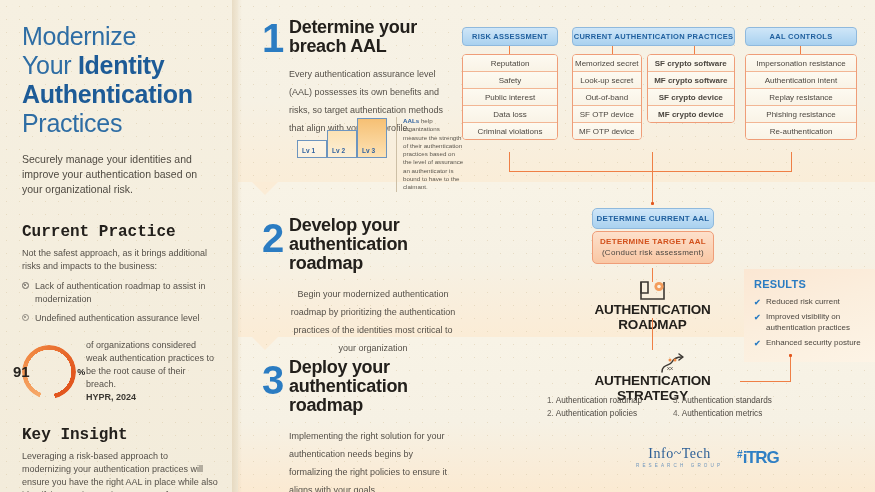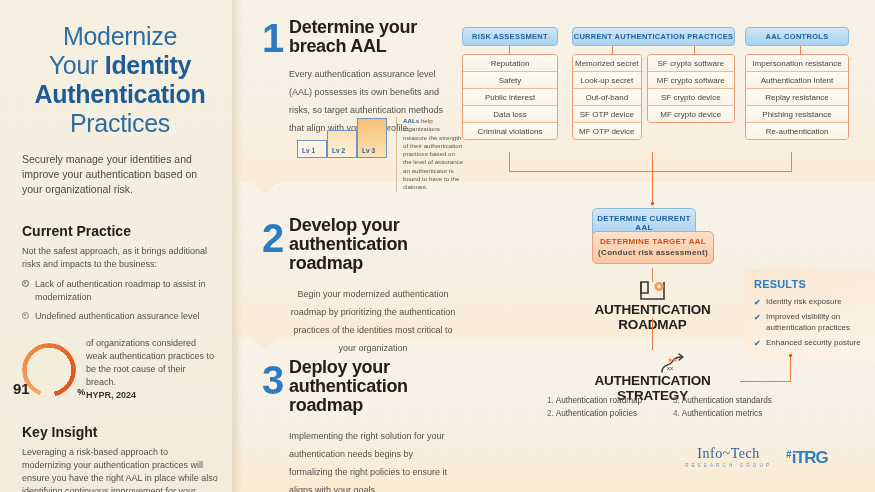--- a/index.html
+++ b/index.html
@@ -21,41 +21,41 @@
     background-image:radial-gradient(#d9c9a8 0.7px, transparent 0.8px);
     background-size:13px 13px;opacity:.55;}
 
   
   .sidebar{position:absolute;left:0;top:0;width:238px;height:492px;
            background:linear-gradient(180deg,#f6f0e1 0%,#f3ecdb 100%);}
   .sidebar-edge{position:absolute;left:232px;top:0;width:10px;height:492px;
     background:linear-gradient(90deg,rgba(205,180,140,.33),rgba(205,180,140,0));}
   .sidebar-inner{position:relative;padding:22px 20px 0 22px;}
 
-  .title{font-size:25px;line-height:29px;color:#2e6da4;font-weight:400;letter-spacing:-.3px;text-align:center;}
+  .title{font-size:25px;line-height:29px;color:#2e6da4;font-weight:400;letter-spacing:-.3px;}
   .title b{font-weight:700;color:#1d5b97;}
   .subtitle{margin-top:14px;font-size:10.5px;line-height:15px;color:#4f4a42;}
 
-  .sec-head{font-size:14px;font-weight:700;color:#23201c;margin-top:0;}
+  .sec-head{font-size:16px;font-weight:700;color:#23201c;margin-top:0;font-family:Liberation Mono, monospace;}
   .body-txt{font-size:9px;line-height:13px;color:#555049;}
   .bullets{margin:7px 0 0 0;padding:0;list-style:none;}
   .bullets li{position:relative;padding-left:13px;font-size:9px;line-height:13px;
               color:#555049;margin-bottom:6px;}
   .b-ico{position:absolute;left:0;top:2px;width:7px;height:7px;border-radius:50%;
          border:1.6px solid #8d887f;box-sizing:border-box;}
   .b-ico:after{content:"";position:absolute;left:1.3px;top:1.3px;width:1.8px;height:1.8px;
                border-radius:50%;background:#8d887f;}
 
   .stat-row{display:flex;align-items:center;gap:10px;margin-top:4px;}
   .donut{position:relative;width:54px;height:54px;flex:none;}
   .donut .ring{position:absolute;inset:0;border-radius:50%;
     background:conic-gradient(from 200deg,#f6a96a 0deg,#f0853f 120deg,#e2571f 250deg,#e2571f 327deg,rgba(0,0,0,0) 327deg);
     -webkit-mask:radial-gradient(circle, transparent 58%, #000 58.5%);
             mask:radial-gradient(circle, transparent 58%, #000 58.5%);}
-  .donut .val{position:absolute;inset:0;display:flex;align-items:flex-end;justify-content:center;
+  .donut .val{position:absolute;inset:0;display:flex;align-items:center;justify-content:center;
     font-size:15px;font-weight:700;color:#26231f;letter-spacing:-.3px;gap:48px;}
   .donut .val sup{font-size:9px;font-weight:700;vertical-align:baseline;}
   .stat-txt{font-size:9px;line-height:13px;color:#555049;}
   .stat-src{font-weight:700;color:#3b3832;}
 
   
   .step{position:absolute;}
   .step-num{position:absolute;font-size:40px;font-weight:800;color:#2b7cc2;line-height:1;letter-spacing:-1px;}
   .step-title{font-size:18px;font-weight:800;color:#23201c;line-height:19px;letter-spacing:-.3px;}
   .step-body{margin-top:9px;font-size:9px;line-height:18px;color:#555049;}
@@ -84,21 +84,21 @@
   .vline{position:absolute;background:#ef7f45;width:1px;}
   .hline{position:absolute;background:#ef7f45;height:1px;}
   .dot-end{position:absolute;width:3px;height:3px;background:#e2571f;border-radius:1px;}
 
   
   .pill{border-radius:5px;text-align:center;font-size:8px;font-weight:700;letter-spacing:.3px;}
   .pill-blue{border:1px solid #8fb9dd;background:linear-gradient(180deg,#cfe6f8,#a9d1ef);
              color:#1f5f9e;padding:5px 0;}
   .pill-orange{border:1px solid #ef9d78;background:linear-gradient(180deg,#fde0cb,#f9c7a4);
                color:#d2511c;padding:5px 0 6px;}
-  .pill-orange small{display:block;font-weight:700;font-size:8px;color:#4c4740;margin-top:2px;}
+  .pill-orange small{display:block;font-weight:400;font-size:8px;color:#4c4740;margin-top:2px;}
   .flow-label{font-size:13.5px;font-weight:800;color:#23201c;letter-spacing:-.2px;text-align:center;}
 
   
   .results{position:absolute;width:126px;
     background:linear-gradient(160deg,#fbe7d3 0%,#fbeedd 45%,#fdf4e6 100%);
     box-shadow:0 1px 3px rgba(150,110,60,.18);
     clip-path:polygon(0 0, calc(100% - 16px) 0, 100% 16px, 100% 100%, 0 100%);
     padding:9px 10px 10px;}
   .results h4{margin:0 0 6px;font-size:11px;font-weight:800;color:#2b7cc2;letter-spacing:.2px;}
   .results ul{margin:0;padding:0;list-style:none;}
@@ -222,30 +222,30 @@
       <div class="vline" style="left:122px;top:0;height:8px;"></div>
     </div>
     <div style="display:flex;gap:5px;">
       <div class="col-box" style="width:79px;">
         <div class="cell">Memorized secret</div>
         <div class="cell">Look-up secret</div>
         <div class="cell">Out-of-band</div>
         <div class="cell">SF OTP device</div>
         <div class="cell">MF OTP device</div>
       </div>
-      <div class="col-box" style="width:101px;height:max-content;">
+      <div class="col-box" style="width:101px;height:max-content;font-weight:bold;">
         <div class="cell">SF crypto software</div>
         <div class="cell">MF crypto software</div>
         <div class="cell">SF crypto device</div>
         <div class="cell">MF crypto device</div>
       </div>
     </div>
   </div>
 
-  <div class="grp" style="left:745px;top:27px;width:104px;">
+  <div class="grp" style="left:745px;top:27px;width:112px;">
     <div class="grp-head">AAL CONTROLS</div>
     <div style="position:relative;height:8px;">
       <div class="vline" style="left:55px;top:0;height:8px;"></div>
     </div>
     <div class="col-box">
       <div class="cell">Impersonation resistance</div>
       <div class="cell">Authentication intent</div>
       <div class="cell">Replay resistance</div>
       <div class="cell">Phishing resistance</div>
       <div class="cell">Re-authentication</div>
@@ -262,21 +262,21 @@
     <div class="step-num" style="left:0;top:2px;">2</div>
     <div style="margin-left:27px;">
       <div class="step-title">
         <span>Develop your</span><br>
         <span>authentication roadmap</span>
       </div>
       <div class="step-body" style="width:168px;margin-top:12px;text-align:center;">Begin your modernized authentication roadmap by prioritizing the authentication practices of the identities most critical to your organization</div>
     </div>
   </div>
 
-  <div style="position:absolute;left:592px;top:208px;width:104px;">
+  <div style="position:absolute;left:592px;top:208px;width:122px;">
     <div class="pill pill-blue">DETERMINE CURRENT AAL</div>
   </div>
   <div style="position:absolute;left:592px;top:231px;width:122px;">
     <div class="pill pill-orange">
       <span>DETERMINE TARGET AAL</span>
       <small>(Conduct risk assessment)</small>
     </div>
   </div>
   <div class="vline" style="left:652px;top:268px;height:14px;"></div>
 
@@ -285,21 +285,21 @@
     <path d="M4 3 L11 3 L11 14 L4 14 Z" fill="none" stroke="#3c3833" stroke-width="1.6"></path>
     <circle cx="22" cy="7.5" r="4.6" fill="#f39c5b"></circle>
     <circle cx="22" cy="7.5" r="1.8" fill="#fbf2e3"></circle>
   </svg>
   <div class="flow-label" style="position:absolute;left:560px;top:302px;width:185px;">AUTHENTICATION ROADMAP</div>
   <div class="vline" style="left:652px;top:318px;height:32px;"></div>
 
   <div class="results" style="left:744px;top:269px;">
     <h4>RESULTS</h4>
     <ul>
-      <li><span class="chk">✔</span><span>Identity risk exposure</span></li>
+      <li><span class="chk">✔</span><span>Reduced risk current</span></li>
       <li><span class="chk">✔</span><span>Improved visibility on authentication practices</span></li>
       <li><span class="chk">✔</span><span>Enhanced security posture</span></li>
     </ul>
   </div>
 
   <div class="step" style="left:262px;top:358px;width:215px;">
     <div class="step-num" style="left:0;top:2px;">3</div>
     <div style="margin-left:27px;">
       <div class="step-title">
         <span>Deploy your</span><br>
@@ -326,21 +326,21 @@
     <ol style="width:110px;">
       <li><i>1.</i> <span>Authentication roadmap</span></li>
       <li><i>2.</i> <span>Authentication policies</span></li>
     </ol>
     <ol style="width:120px;">
       <li><i>3.</i> <span>Authentication standards</span></li>
       <li><i>4.</i> <span>Authentication metrics</span></li>
     </ol>
   </div>
 
-  <div class="logos" style="left:685px;top:446px;">
+  <div class="logos" style="left:636px;top:446px;">
     <div class="it-logo">
       <div class="l1">Info~Tech</div>
       <div class="l2">RESEARCH GROUP</div>
     </div>
     <div class="trg">
       <span class="hash">#</span>
       <span class="word">iTRG</span>
     </div>
   </div>
 

